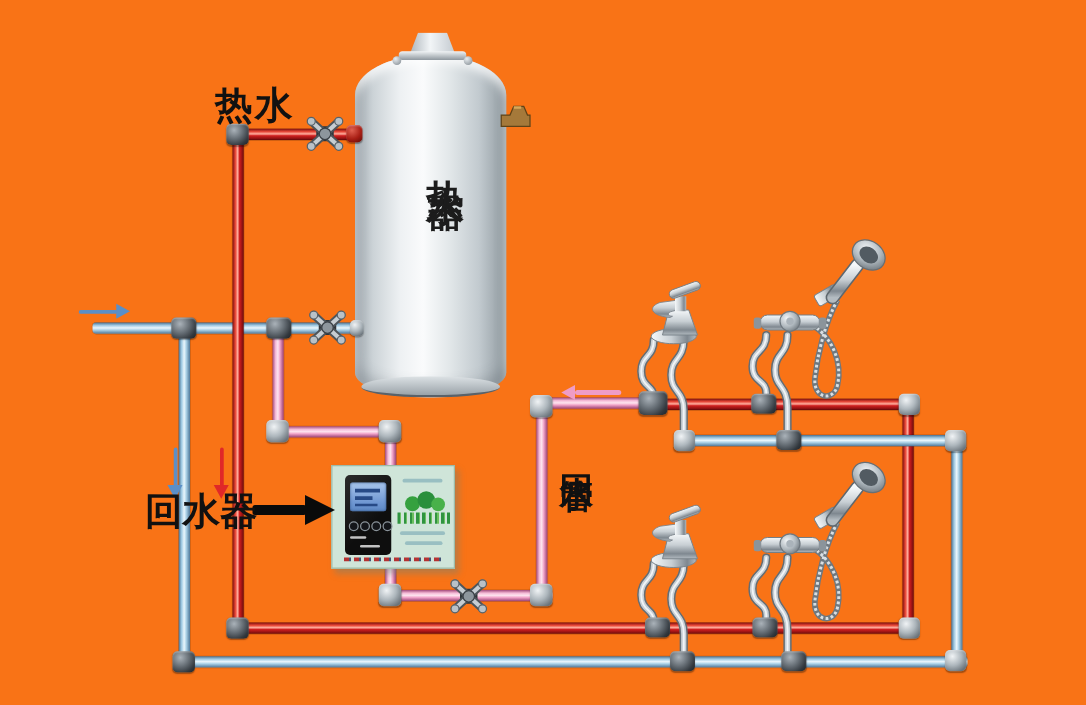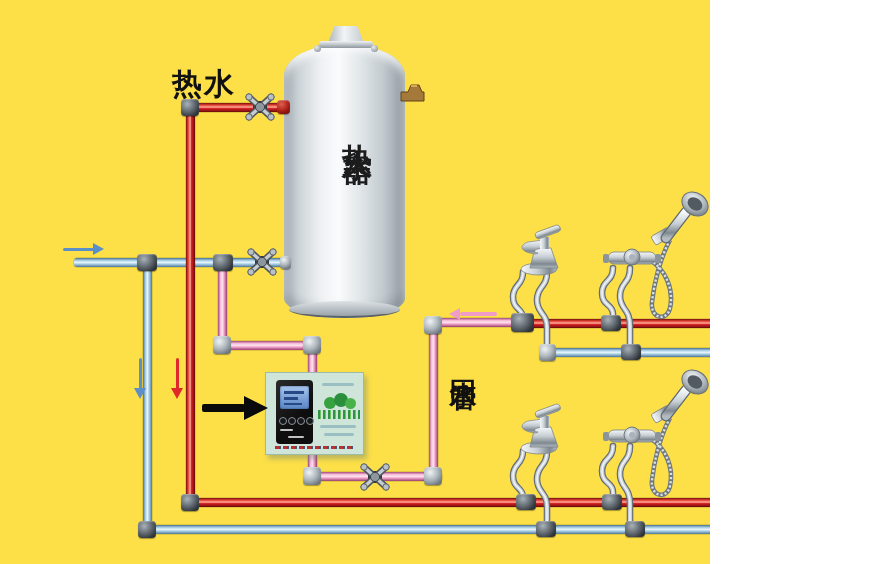--- a/index.html
+++ b/index.html
@@ -1,17 +1,17 @@
 <!DOCTYPE html>
 <html style="--hot: #d01f1f; --cold: #aed3e8; --return: #f2a6cb; --tank: #e3e8ea; --control_box: #cfe5d9; --arrow_cold: #5b8fc7; --arrow_hot: #e02828; --arrow_return: #ef9cc6; --arrow_black: #0a0a0a;"><head>
 <meta charset="utf-8">
 <style>
   html,body{margin:0;padding:0;background:#fff;}
-  .stage{position:relative;width:710px;height:564px;background:#fde047;overflow:hidden;
-         font-family:Liberation Mono, monospace;}
+  .stage{position:relative;width:869px;height:564px;background:#f97316;overflow:hidden;
+         font-family:Liberation Sans, sans-serif;}
 
   
   .pipe{position:absolute;z-index:1;border-radius:3px;box-shadow:0 0 0 .5px rgba(0,0,0,.22);}
   .pipe.over{z-index:2;}
   .ph.hot {background:linear-gradient(180deg,#7a0d0d 0%,#e84838 26%,#ffb0a0 46%,var(--hot,#d01f1f) 62%,#8e1212 88%,#5f0808 100%);}
   .pv.hot {background:linear-gradient(90deg,#7a0d0d 0%,#e84838 26%,#ffb0a0 46%,var(--hot,#d01f1f) 62%,#8e1212 88%,#5f0808 100%);}
   .ph.cold{background:linear-gradient(180deg,#4a6f8e 0%,#9fc9e2 25%,#eaf6fc 48%,var(--cold,#aed3e8) 66%,#5d86a6 94%);}
   .pv.cold{background:linear-gradient(90deg,#4a6f8e 0%,#9fc9e2 25%,#eaf6fc 48%,var(--cold,#aed3e8) 66%,#5d86a6 94%);}
   .ph.ret {background:linear-gradient(180deg,#a34a7b 0%,#f6bcd8 28%,#fde4ef 48%,var(--return,#f2a6cb) 66%,#a34a7b 96%);}
   .pv.ret {background:linear-gradient(90deg,#a34a7b 0%,#f6bcd8 28%,#fde4ef 48%,var(--return,#f2a6cb) 66%,#a34a7b 96%);}
@@ -275,15 +275,16 @@
   <div class="arrow">
     <div class="head-l" style="left:449px;top:308px;border-right:11px solid var(--arrow_return,#ef9cc6);"></div>
     <div class="shaft-h" style="left:460px;top:312px;width:37px;height:4px;background:var(--arrow_return,#ef9cc6);"></div>
   </div>
   <div class="arrow">
     <div class="shaft-h" style="left:202px;top:404px;width:43px;height:8px;background:var(--arrow_black,#0a0a0a);"></div>
     <div class="head-r" style="left:244px;top:396px;border-top:12px solid transparent;border-bottom:12px solid transparent;border-left:24px solid var(--arrow_black,#0a0a0a);"></div>
   </div>
 
   <div class="lbl" style="left:172px;top:64px;font-size:30px;letter-spacing:2px;">热水</div>
+  <div class="lbl" style="left:116px;top:389px;font-size:30px;">回水器</div>
   <div class="lbl lbl-v" style="left:443px;top:358px;font-size:27px;letter-spacing:2px;">回水管</div>
 
 </div>
 
 </body></html>

